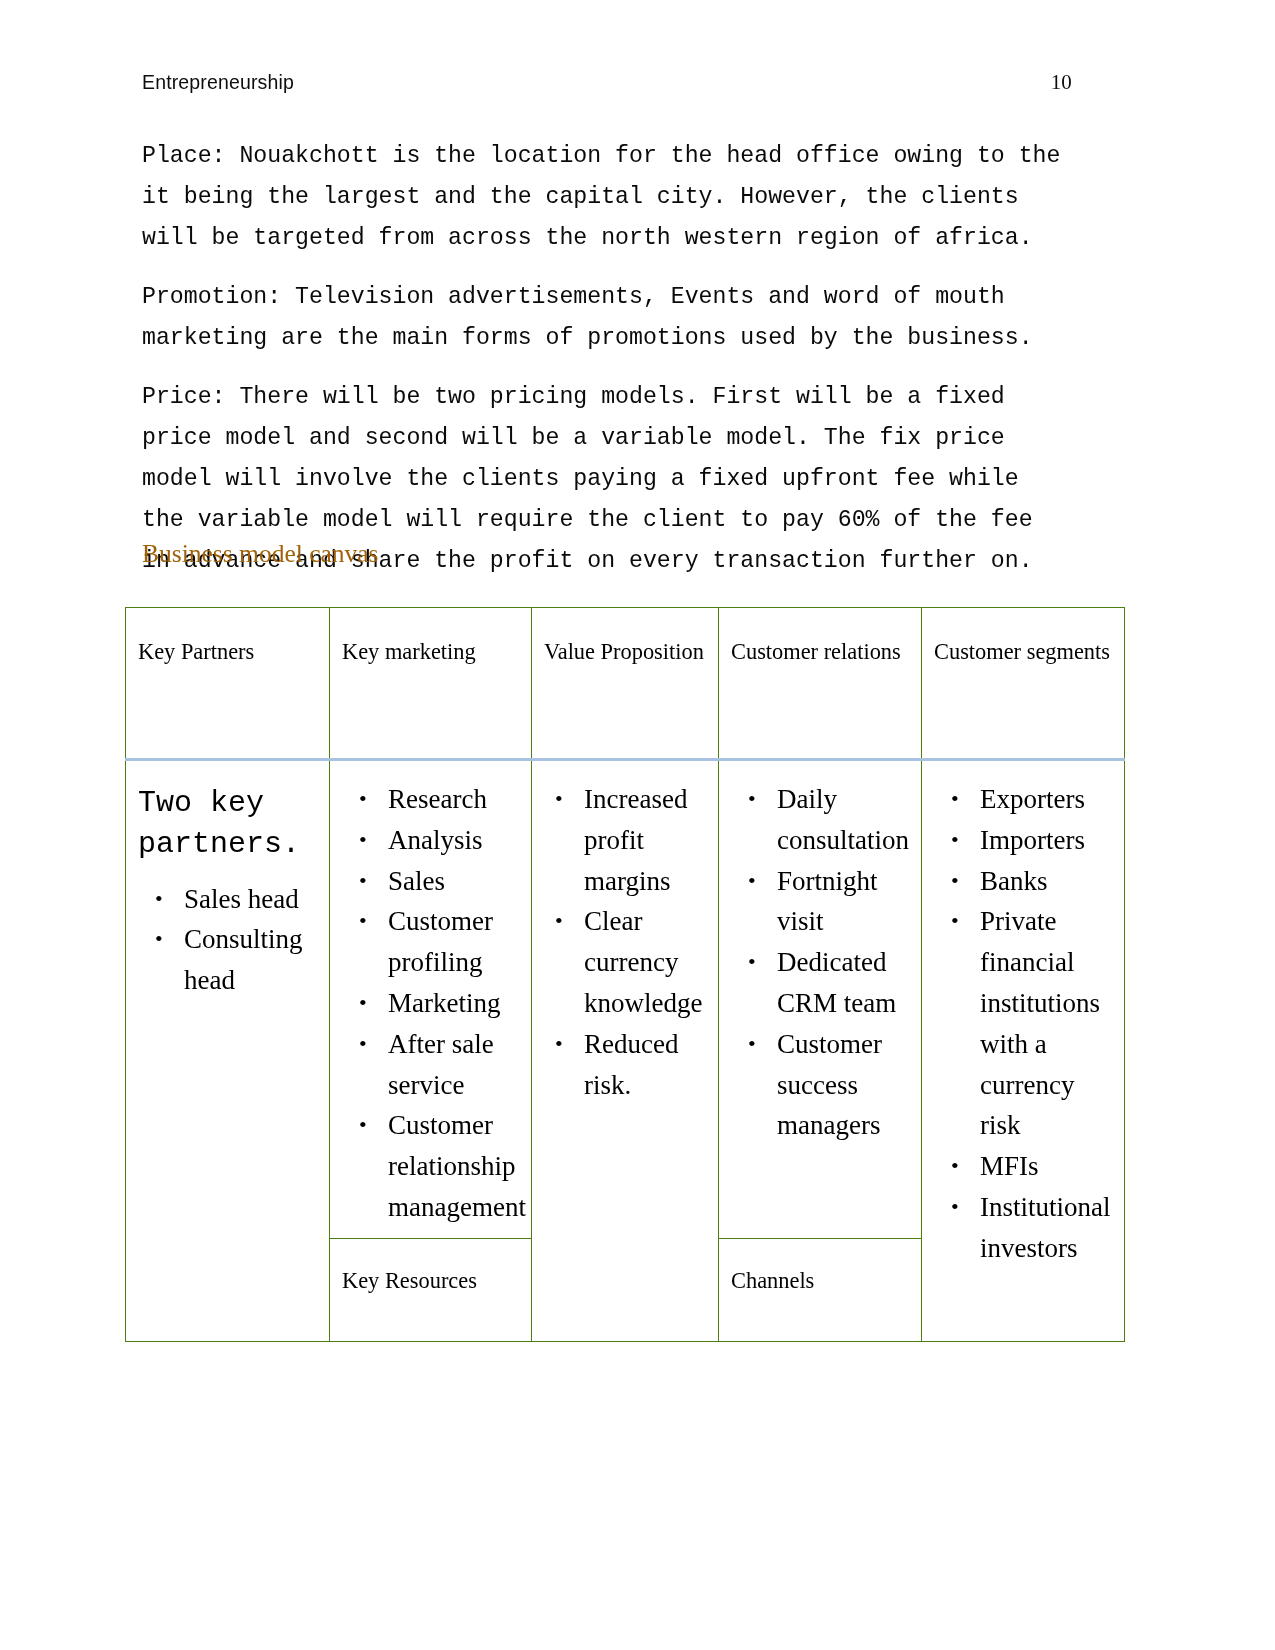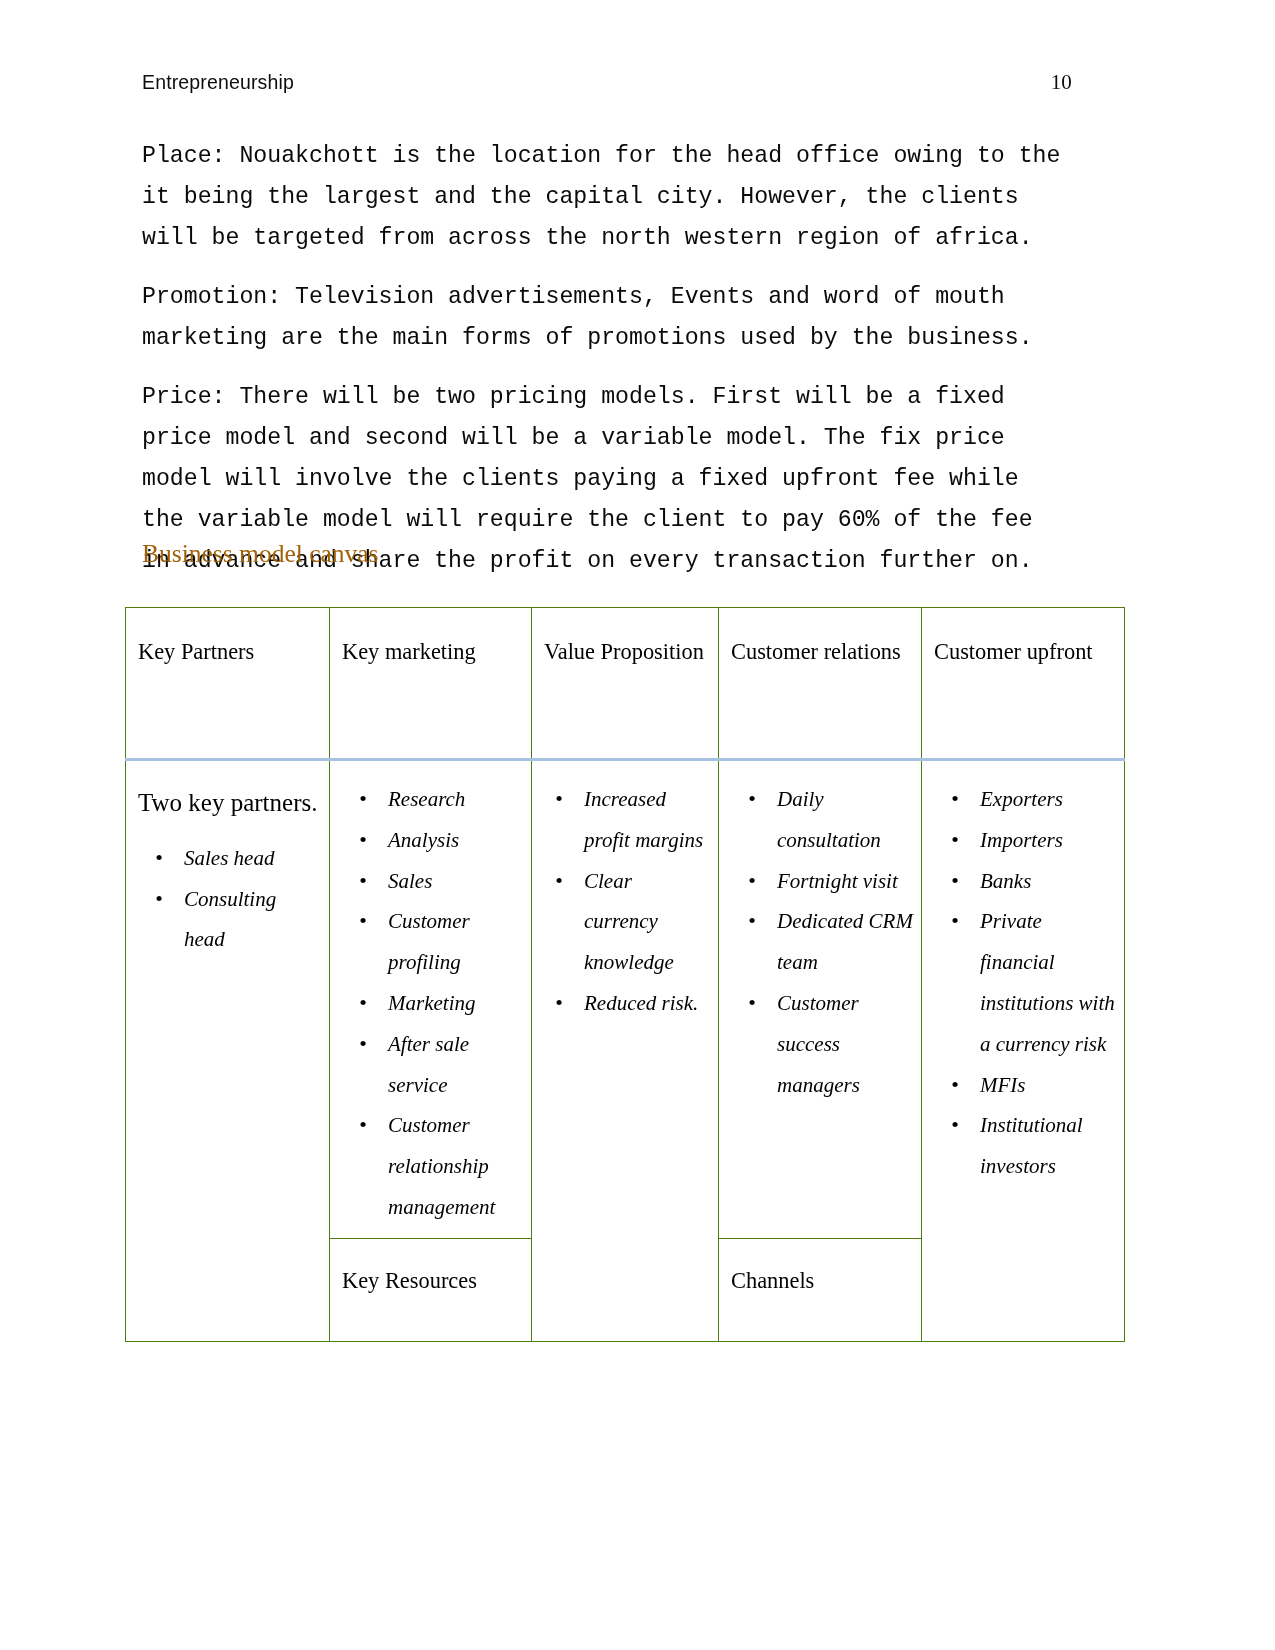--- a/index.html
+++ b/index.html
@@ -116,37 +116,37 @@
   ul.bullets {
     margin: 0;
     padding: 0 0 0 46px;
     list-style: none;
   }
   ul.bullets.tight {
     padding-left: 40px;
   }
   ul.bullets li {
     position: relative;
-    font-size: 21px;
+    font-size: 27px;
     line-height: 40.8px;
     padding-left: 0;
-    font-style: italic;
   }
   ul.bullets li::before {
     content: "\2022";
     position: absolute;
     left: -29px;
     top: 0;
     font-size: 22px;
     line-height: 40.8px;
   }
   .lead-text {
     margin: 0 0 14px 0;
-    font-size: 25px;
-    line-height: 40.8px;
+    font-size: 30px;
+    line-height: 40.8px;
+    font-family: Liberation Mono, monospace;
   }
 </style>
 </head>
 <body>
 
 <div class="page">
 
   <div class="doc-header">
     <span>Entrepreneurship</span>
     <span class="page-num">10</span>
@@ -177,21 +177,21 @@
         <td class="hdr-cell">
           <span class="hdr-text">Key marketing</span>
         </td>
         <td class="hdr-cell">
           <span class="hdr-text">Value Proposition</span>
         </td>
         <td class="hdr-cell">
           <span class="hdr-text">Customer relations</span>
         </td>
         <td class="hdr-cell">
-          <span class="hdr-text">Customer upfront</span>
+          <span class="hdr-text">Customer segments</span>
         </td>
       </tr>
 
       <tr>
         <td class="tall-cell" rowspan="2">
           <p class="lead-text">Two key partners.</p>
           <ul class="bullets">
             <li>Sales head</li>
             <li>Consulting head</li>
           </ul>

